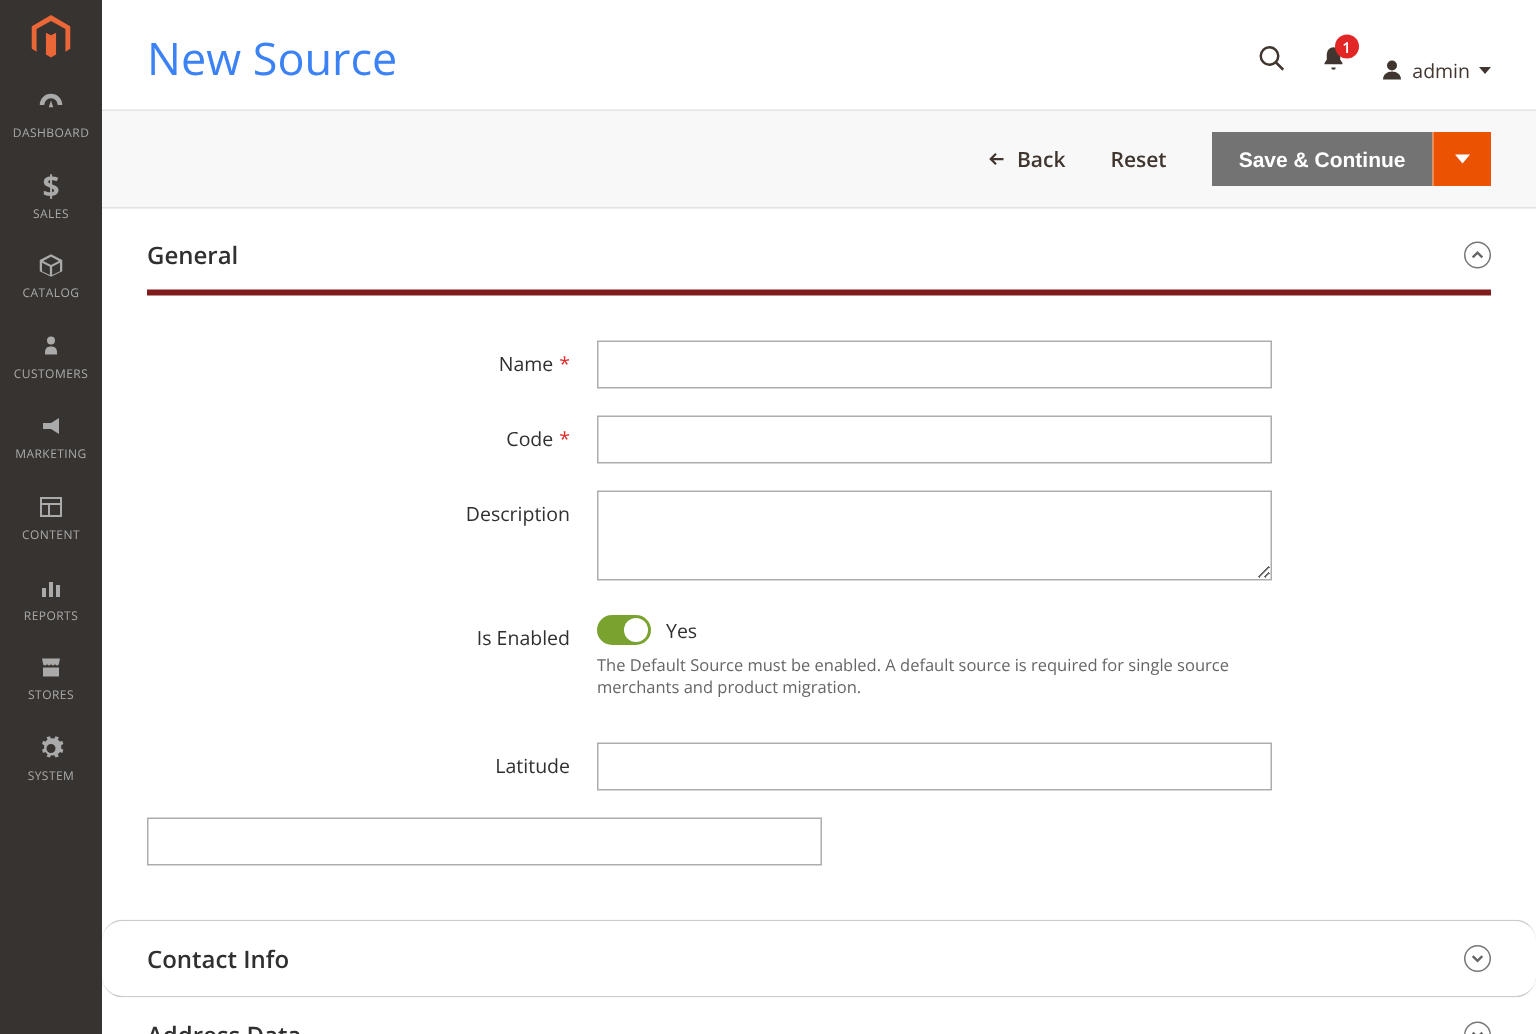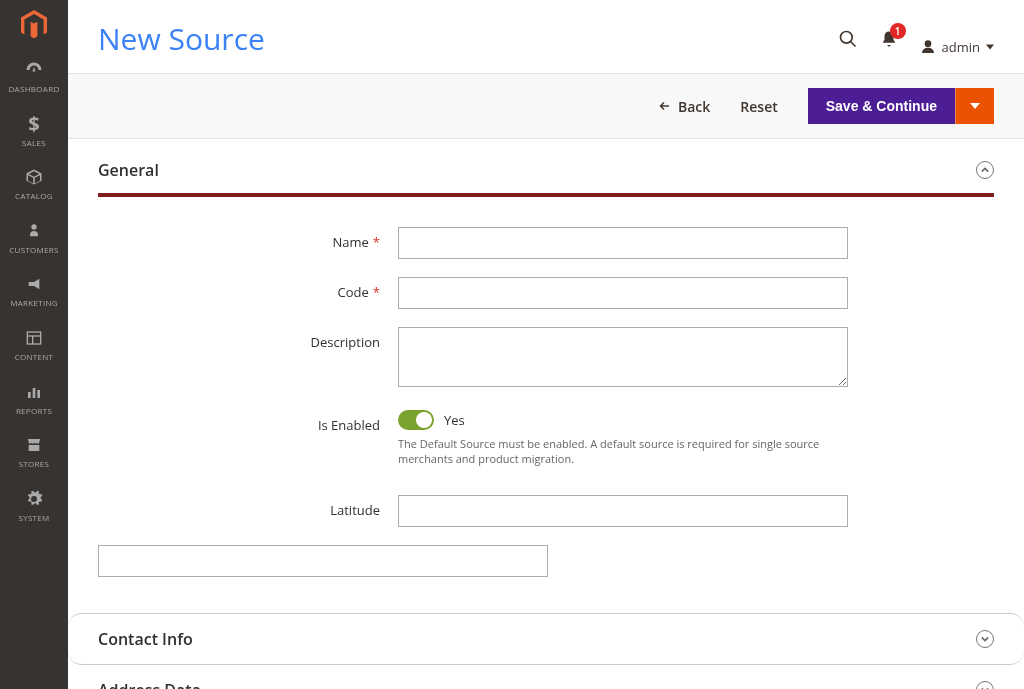--- a/index.html
+++ b/index.html
@@ -18,21 +18,21 @@
 .page-title { font-size: 30px; font-weight: 400; color: #3b82f6; }
 .header-actions { display: flex; align-items: center; gap: 22px; }
 .search-icon, .bell-icon { cursor: pointer; position: relative; color: #41362f; }
 .bell-badge { position: absolute; top: -6px; right: -8px; background: #e22626; color: #fff; border-radius: 10px; font-size: 10px; padding: 1px 5px; font-weight: 600; }
 .user-account { display: flex; align-items: center; gap: 6px; cursor: pointer; font-size: 13px; color: #41362f; margin-top: 16px; }
 
 
 .action-bar { background: #f8f8f8; border-top: 1px solid #e3e3e3; border-bottom: 1px solid #e3e3e3; padding: 14px 30px; display: flex; justify-content: flex-end; align-items: center; gap: 30px; }
 .action-link { color: #41362f; font-size: 14px; font-weight: 600; cursor: pointer; display: flex; align-items: center; gap: 6px; justify-content: center; }
 .btn-save-group { display: flex; }
-.btn-save { background: #4c1d95; color: #fff; border: none; padding: 10px 18px; font-size: 14px; font-weight: 600; cursor: pointer; }
+.btn-save { background: #737373; color: #fff; border: none; padding: 10px 18px; font-size: 14px; font-weight: 600; cursor: pointer; }
 .btn-save-toggle { background: #eb5202; color: #fff; border: none; border-left: 1px solid rgba(255,255,255,0.3); padding: 10px 14px; cursor: pointer; display: flex; align-items: center; }
 
 
 .form-section { padding: 0 30px; }
 .section-header { display: flex; justify-content: space-between; align-items: center; padding: 20px 0 12px 0; border-bottom: 4px solid #7f1d1d; cursor: pointer; }
 .section-title { font-size: 16px; font-weight: 600; color: #303030; }
 .collapse-icon { width: 18px; height: 18px; border: 1px solid #777; border-radius: 50%; display: flex; align-items: center; justify-content: center; font-size: 10px; color: #666; }
 
 .form-body { padding: 30px 0 18px 0; }
 .form-row { display: flex; align-items: flex-start; margin-bottom: 18px; }

